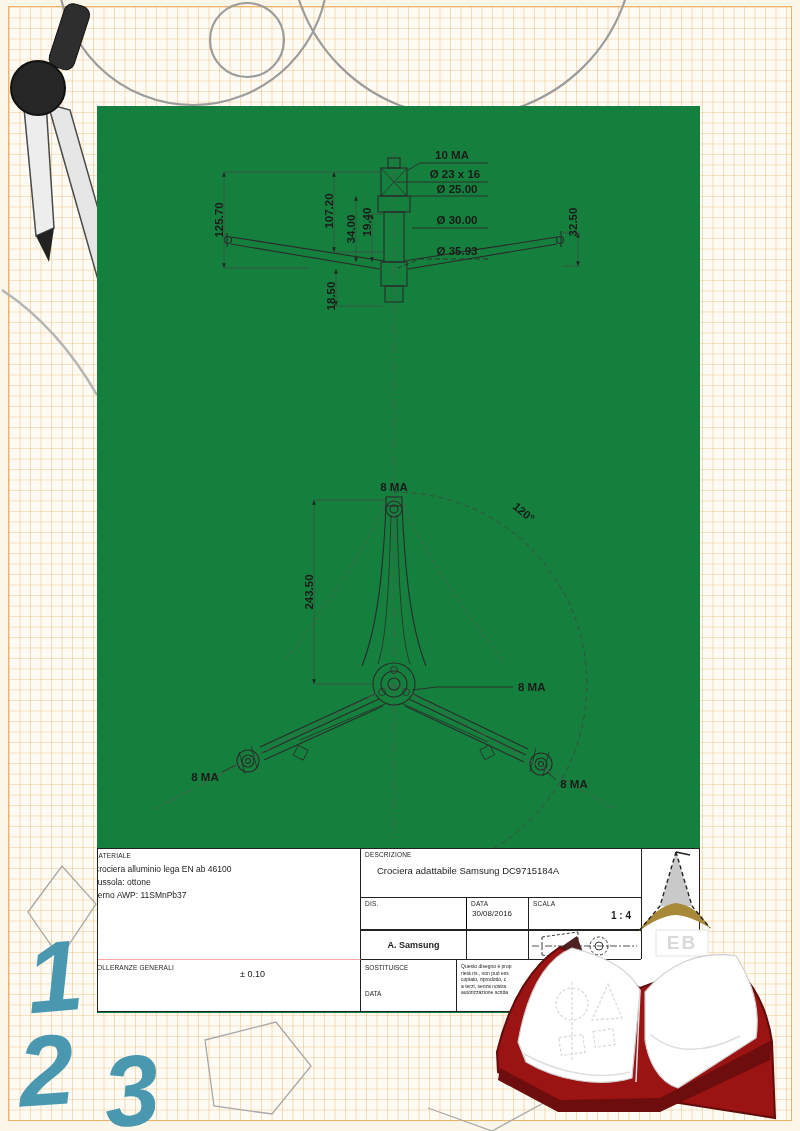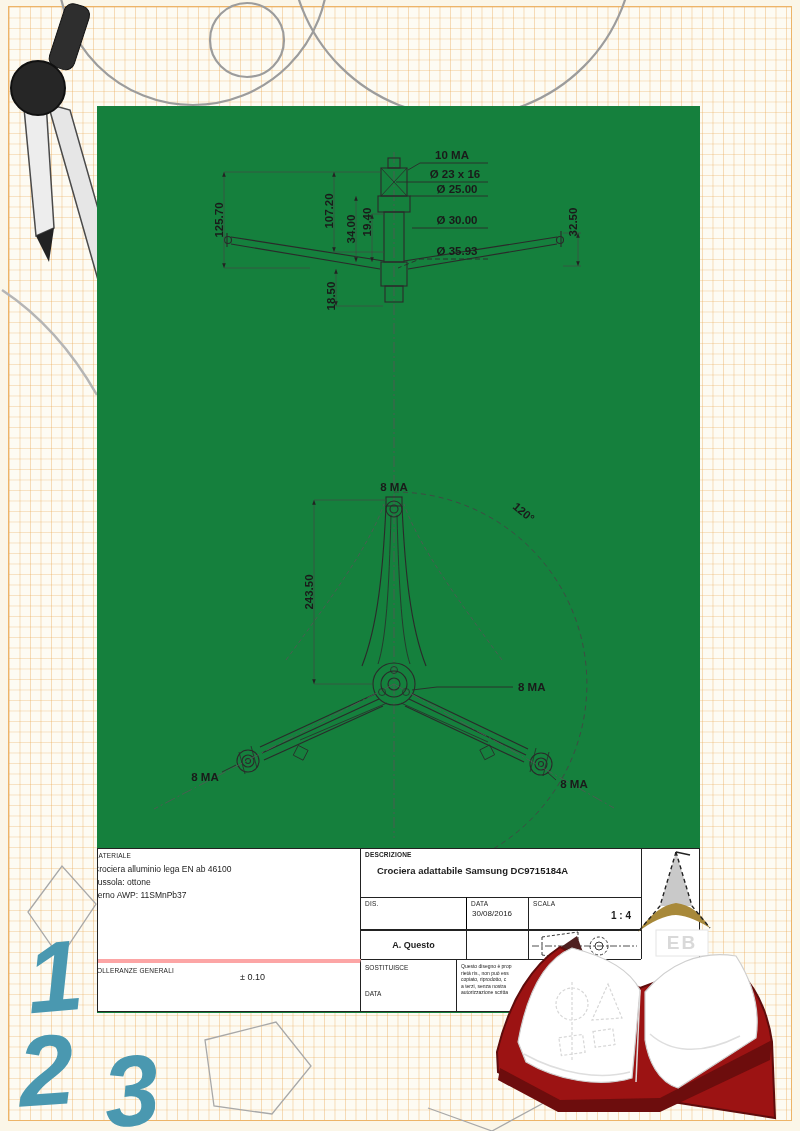--- a/index.html
+++ b/index.html
@@ -195,44 +195,44 @@
 
   <div class="tb">
 
     <div class="cell" style="left:0;top:0;width:263px;height:110px;border-right:1px solid #222;padding:1px 0 0 1px;">
       <span class="hdr mat-hdr">MATERIALE</span>
       <div class="mat-line">Crociera alluminio lega EN ab 46100</div>
       <div class="mat-line">bussola: ottone</div>
       <div class="mat-line">perno AWP: 11SMnPb37</div>
     </div>
 
-    <div class="cell" style="left:0;top:110px;width:263px;height:52px;border-right:1px solid #222;border-top:4px solid #fca5a5;padding:4px 0 0 1px;">
+    <div class="cell" style="left:0;top:110px;width:263px;height:52px;border-right:1px solid #222;border-top:1px solid #fca5a5;padding:4px 0 0 1px;">
       <span class="hdr" style="margin-left:-6px;">TOLLERANZE GENERALI</span>
       <span class="tol-val">± 0.10</span>
     </div>
 
-    <div class="cell" style="left:263px;top:0;width:280px;height:48px;padding:2px 0 0 4px;font-weight:bold;">
+    <div class="cell" style="left:263px;top:0;width:280px;height:48px;padding:2px 0 0 4px;">
       <span class="hdr">DESCRIZIONE</span>
       <div class="desc-val">Crociera adattabile Samsung DC9715184A</div>
     </div>
 
     <div class="cell" style="left:263px;top:48px;width:105px;height:32px;border-top:1px solid #222;padding:2px 0 0 4px;">
       <span class="hdr">DIS.</span>
     </div>
     <div class="cell" style="left:368px;top:48px;width:62px;height:32px;border-top:1px solid #222;border-left:1px solid #000000;padding:2px 0 0 4px;">
       <span class="hdr">DATA</span>
       <div class="small-val">30/08/2016</div>
     </div>
     <div class="cell" style="left:430px;top:48px;width:113px;height:32px;border-top:1px solid #222;border-left:1px solid #222;padding:2px 0 11px 4px;">
       <span class="hdr">SCALA</span>
       <span class="scala-val">1 : 4</span>
     </div>
 
     <div class="cell" style="left:263px;top:80px;width:105px;height:30px;border-top:2px solid #222;">
-      <div class="name-val">A. Questo</div>
+      <div class="name-val">A. Samsung</div>
     </div>
     <div class="cell" style="left:368px;top:80px;width:62px;height:30px;border-top:2px solid #222;border-left:1px solid #222;"></div>
     <div class="cell" style="left:430px;top:80px;width:113px;height:30px;border-top:2px solid #222;border-left:1px solid #222;">
       <svg width="113" height="30" viewBox="0 0 113 30">
         <path d="M3 15 H 108" stroke="#222" stroke-width="0.8" stroke-dasharray="7 2 2 2" fill="none"></path>
         <path d="M13 6 V 24 M13 6 L49 1 M13 24 L49 29 M49 1 V 29" stroke="#222" stroke-width="0.9" stroke-dasharray="3 2" fill="none"></path>
         <circle cx="70" cy="15" r="9" stroke="#222" stroke-width="0.9" fill="none" stroke-dasharray="3 2"></circle>
         <circle cx="70" cy="15" r="4" stroke="#222" stroke-width="0.9" fill="none"></circle>
       </svg>
     </div>

